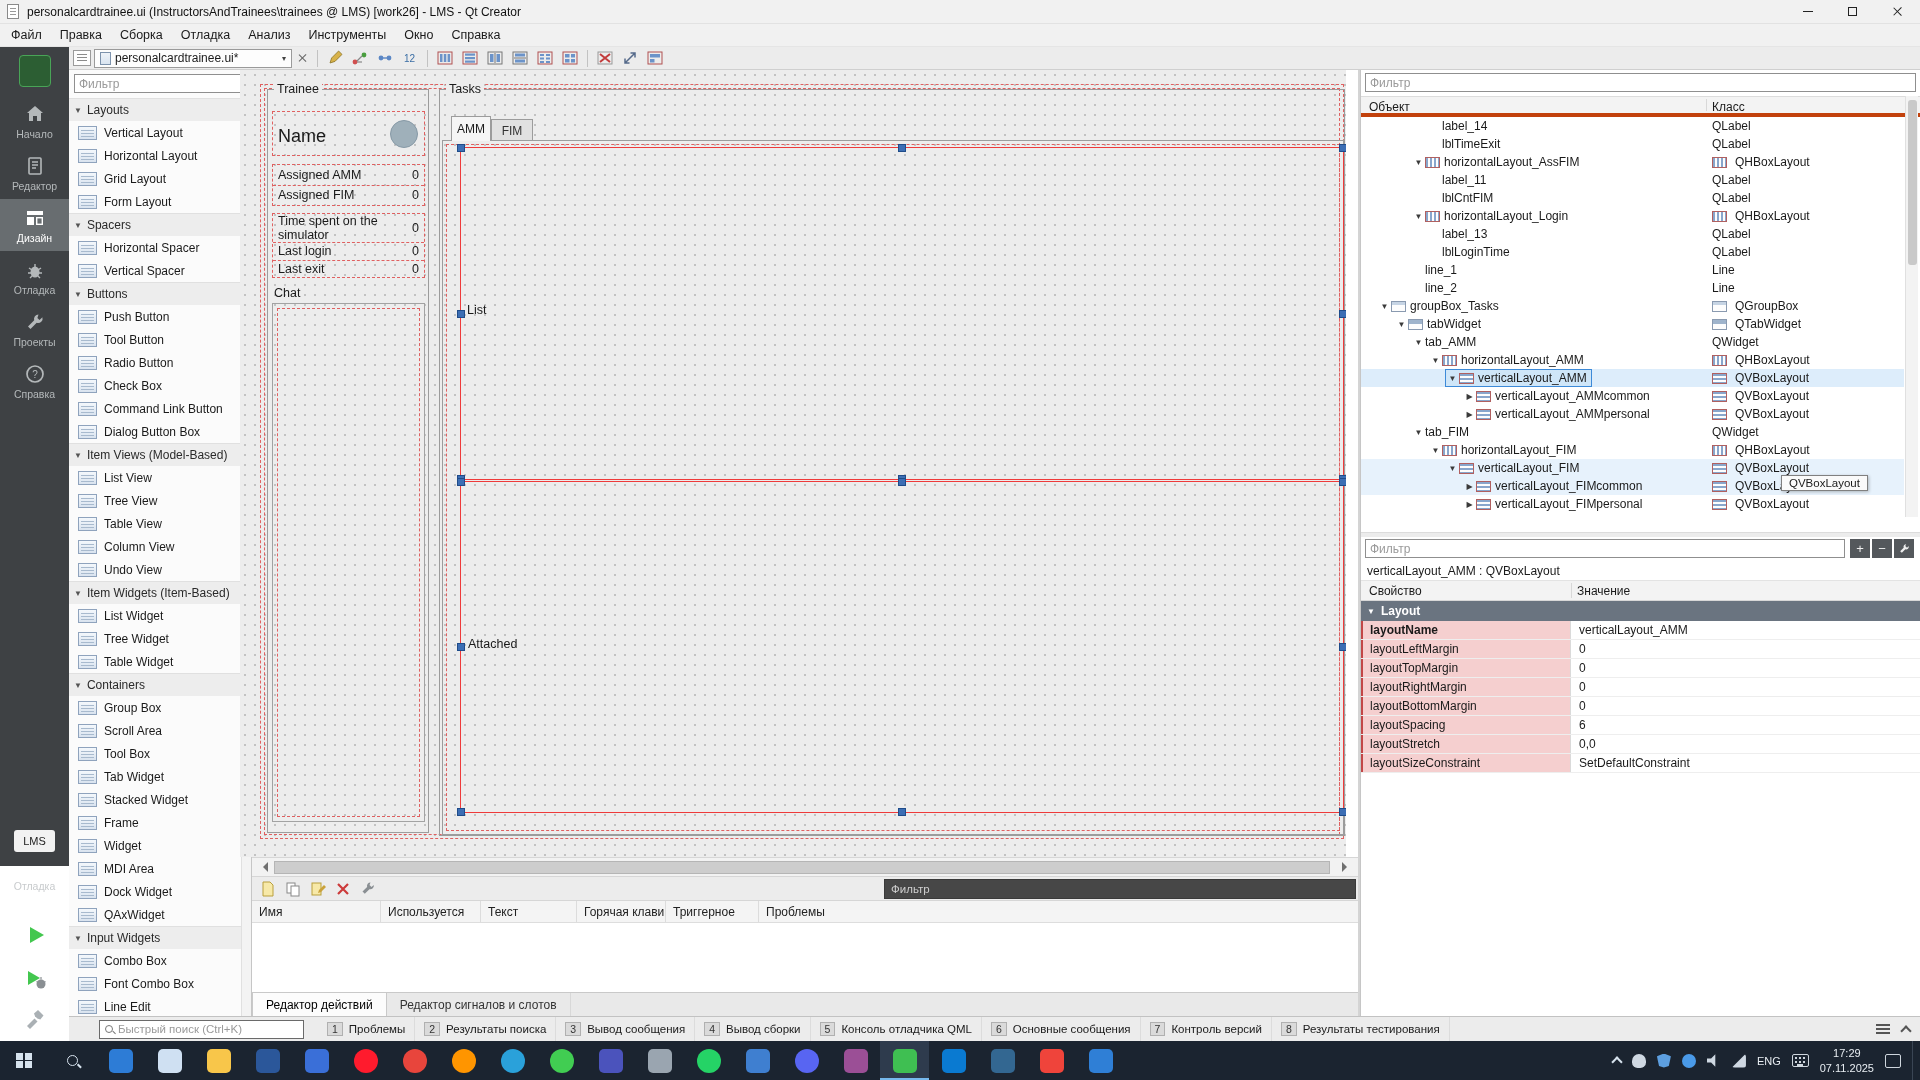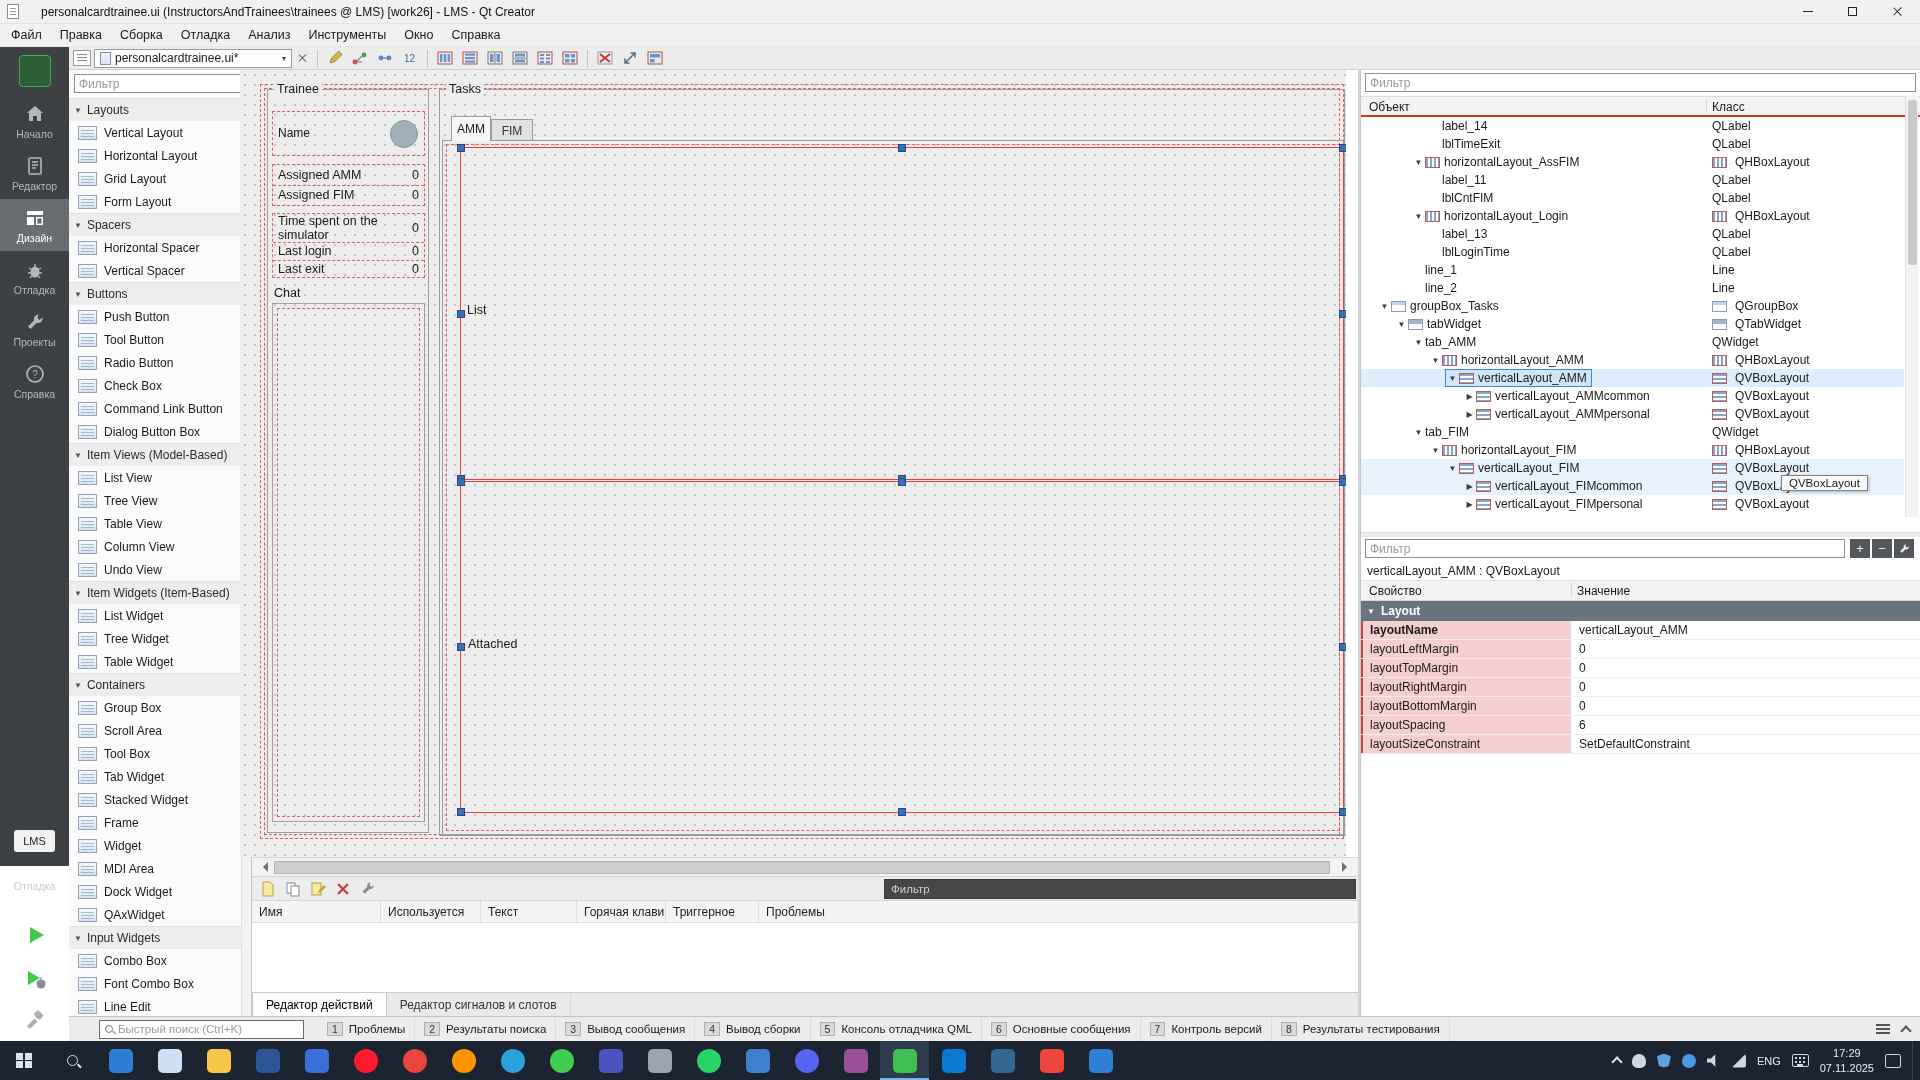--- a/index.html
+++ b/index.html
@@ -4,21 +4,21 @@
 <style>
 *{margin:0;padding:0;box-sizing:border-box;}
 html,body{width:1920px;height:1080px;overflow:hidden;font-family:"Liberation Sans","DejaVu Sans",sans-serif;font-size:12px;color:#1a1a1a;background:#fff;}
 input{font-family:inherit;}
 input::placeholder{color:#9a9a9a;}
 
 
 #titlebar{position:absolute;left:0;top:0;width:1920px;height:24px;background:#f1f1f1;display:flex;align-items:center;border-bottom:1px solid #e2e2e2;}
 #title-icon{width:12px;height:15px;margin:0 8px 0 7px;border:1px solid #8a8a8a;background:#fff;position:relative;}
 #title-icon::after{content:"";position:absolute;left:2px;top:3px;width:6px;height:1px;background:#9a9a9a;box-shadow:0 3px 0 #9a9a9a,0 6px 0 #9a9a9a;}
-#title-text{font-size:12px;color:#111;margin-left:14px;}
+#title-text{font-size:12px;color:#111;}
 .win-btns{margin-left:auto;display:flex;height:100%;}
 .win-btn{width:45px;height:100%;display:flex;align-items:center;justify-content:center;}
 .glyph-min{width:10px;height:1px;background:#222;}
 .glyph-max{width:9px;height:9px;border:1px solid #222;}
 .glyph-close{position:relative;width:11px;height:11px;}
 .glyph-close::before,.glyph-close::after{content:"";position:absolute;left:5px;top:0;width:1.4px;height:11px;background:#222;}
 .glyph-close::before{transform:rotate(45deg);}
 .glyph-close::after{transform:rotate(-45deg);}
 
 
@@ -106,21 +106,21 @@
 .ae-col{display:flex;align-items:center;padding-left:7px;border-right:1px solid #dcdcdc;overflow:hidden;white-space:nowrap;}
 
 
 #bottom-tabs{position:absolute;left:252px;top:992px;width:1106px;height:24px;background:#e9e9e9;border-top:1px solid #c9c9c9;display:flex;font-size:12px;}
 .btab{padding:0 13px;display:flex;align-items:center;border-right:1px solid #d8d8d8;color:#333;}
 .btab.active{background:#fcfcfc;border-right:1px solid #c9c9c9;border-left:1px solid #c9c9c9;color:#000;}
 
 
 #right-panel{position:absolute;left:1360px;top:70px;width:560px;height:946px;background:#fff;border-left:1px solid #c6c6c6;overflow:hidden;font-size:12px;}
 #oi-filter{position:absolute;left:4px;top:3px;width:551px;height:19px;border:1px solid #8f8f8f;padding:0 4px;font-size:12px;}
-#oi-header{position:absolute;left:0;top:26px;width:560px;height:21px;background:#f3f3f3;border-top:1px solid #dcdcdc;border-bottom:2px solid #c2410c;}
+#oi-header{position:absolute;left:0;top:26px;width:560px;height:21px;background:#f3f3f3;border-top:1px solid #dcdcdc;border-bottom:4px solid #c2410c;}
 #oi-header .hc1{position:absolute;left:8px;top:3px;}
 #oi-header .hc2{position:absolute;left:351px;top:3px;}
 #oi-header .hsep{position:absolute;left:345px;top:2px;bottom:2px;width:1px;background:#d8d8d8;}
 #obj-tree{position:absolute;left:0;top:47px;width:543px;height:400px;overflow:hidden;}
 .t-row{height:18px;display:flex;align-items:center;}
 .t-row.sel{background:#ddedfb;}
 .t-row.hov{background:#e7f2fc;}
 .name-cell{flex:0 0 345px;display:flex;align-items:center;overflow:hidden;height:100%;}
 .cls-cell{flex:1;display:flex;align-items:center;gap:4px;padding-left:6px;overflow:hidden;height:100%;}
 .t-indent{flex:0 0 auto;height:1px;}
@@ -580,21 +580,21 @@
   </div>
 </div>
 
 <div id="canvas">
   <div class="dash" style="left:20px;top:14px;width:1084px;height:755px;"></div>
   <div class="dash" style="left:24px;top:18px;width:1076px;height:747px;"></div>
 
   <div id="trainee-group">
     <span class="gb-title">Trainee</span>
     <div class="dash" style="left:4px;top:21px;width:153px;height:45px;">
-      <span style="position:absolute;left:5px;top:14px;font-size:12px;">Name</span>
+      <span style="position:absolute;left:5px;top:14px;font-size:18px;">Name</span>
       <span id="avatar-circle"></span>
     </div>
     <div id="tg-stats" class="dash col" style="left:4px;top:74px;width:153px;height:42px;">
         <div class="f-row">
           <span>Assigned AMM</span>
           <span>0</span>
         </div>
         <div class="f-row">
           <span>Assigned FIM</span>
           <span>0</span>
@@ -1051,20 +1051,24 @@
       </div>
       <div class="p-row">
         <div class="p-name">layoutBottomMargin</div>
         <div class="p-val">0</div>
       </div>
       <div class="p-row">
         <div class="p-name">layoutSpacing</div>
         <div class="p-val">6</div>
       </div>
       <div class="p-row">
+        <div class="p-name">layoutStretch</div>
+        <div class="p-val">0,0</div>
+      </div>
+      <div class="p-row">
         <div class="p-name">layoutSizeConstraint</div>
         <div class="p-val">SetDefaultConstraint</div>
       </div>
     </div>
 </div>
 
 <div id="status-bar">
   <div id="qsearch">
     <span class="mag"></span>
     <input placeholder="Быстрый поиск (Ctrl+K)" style="">

